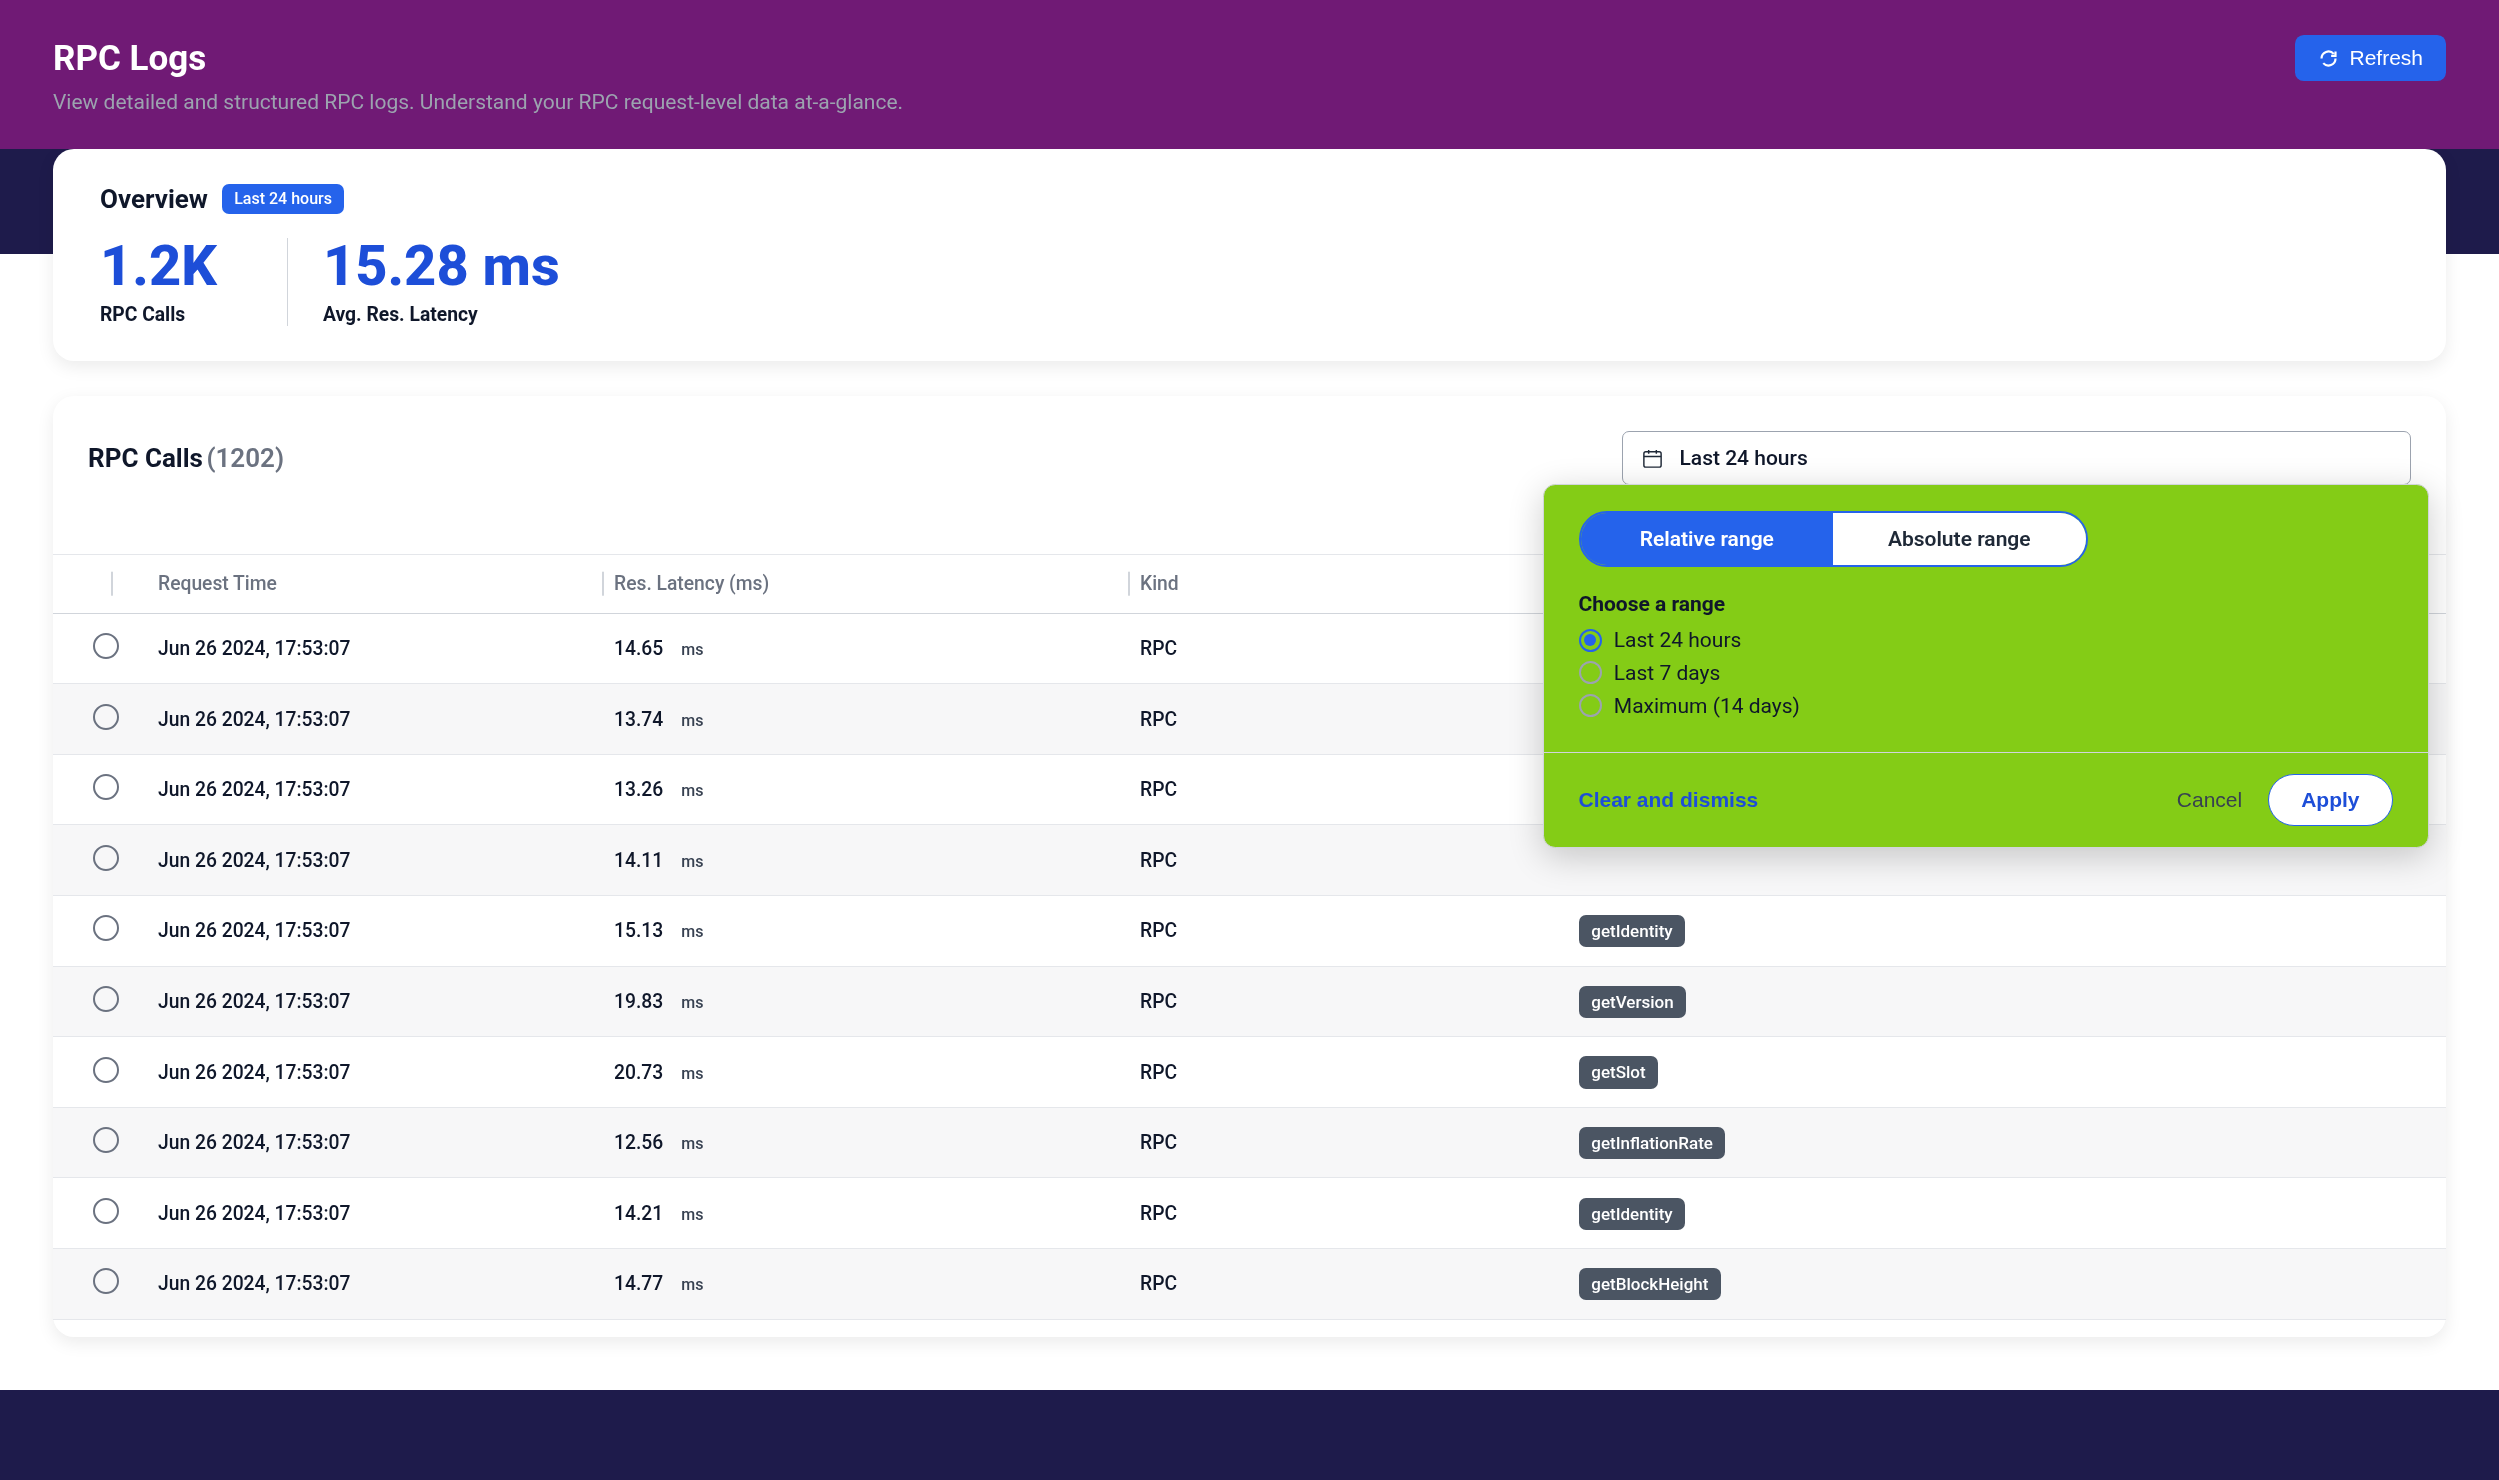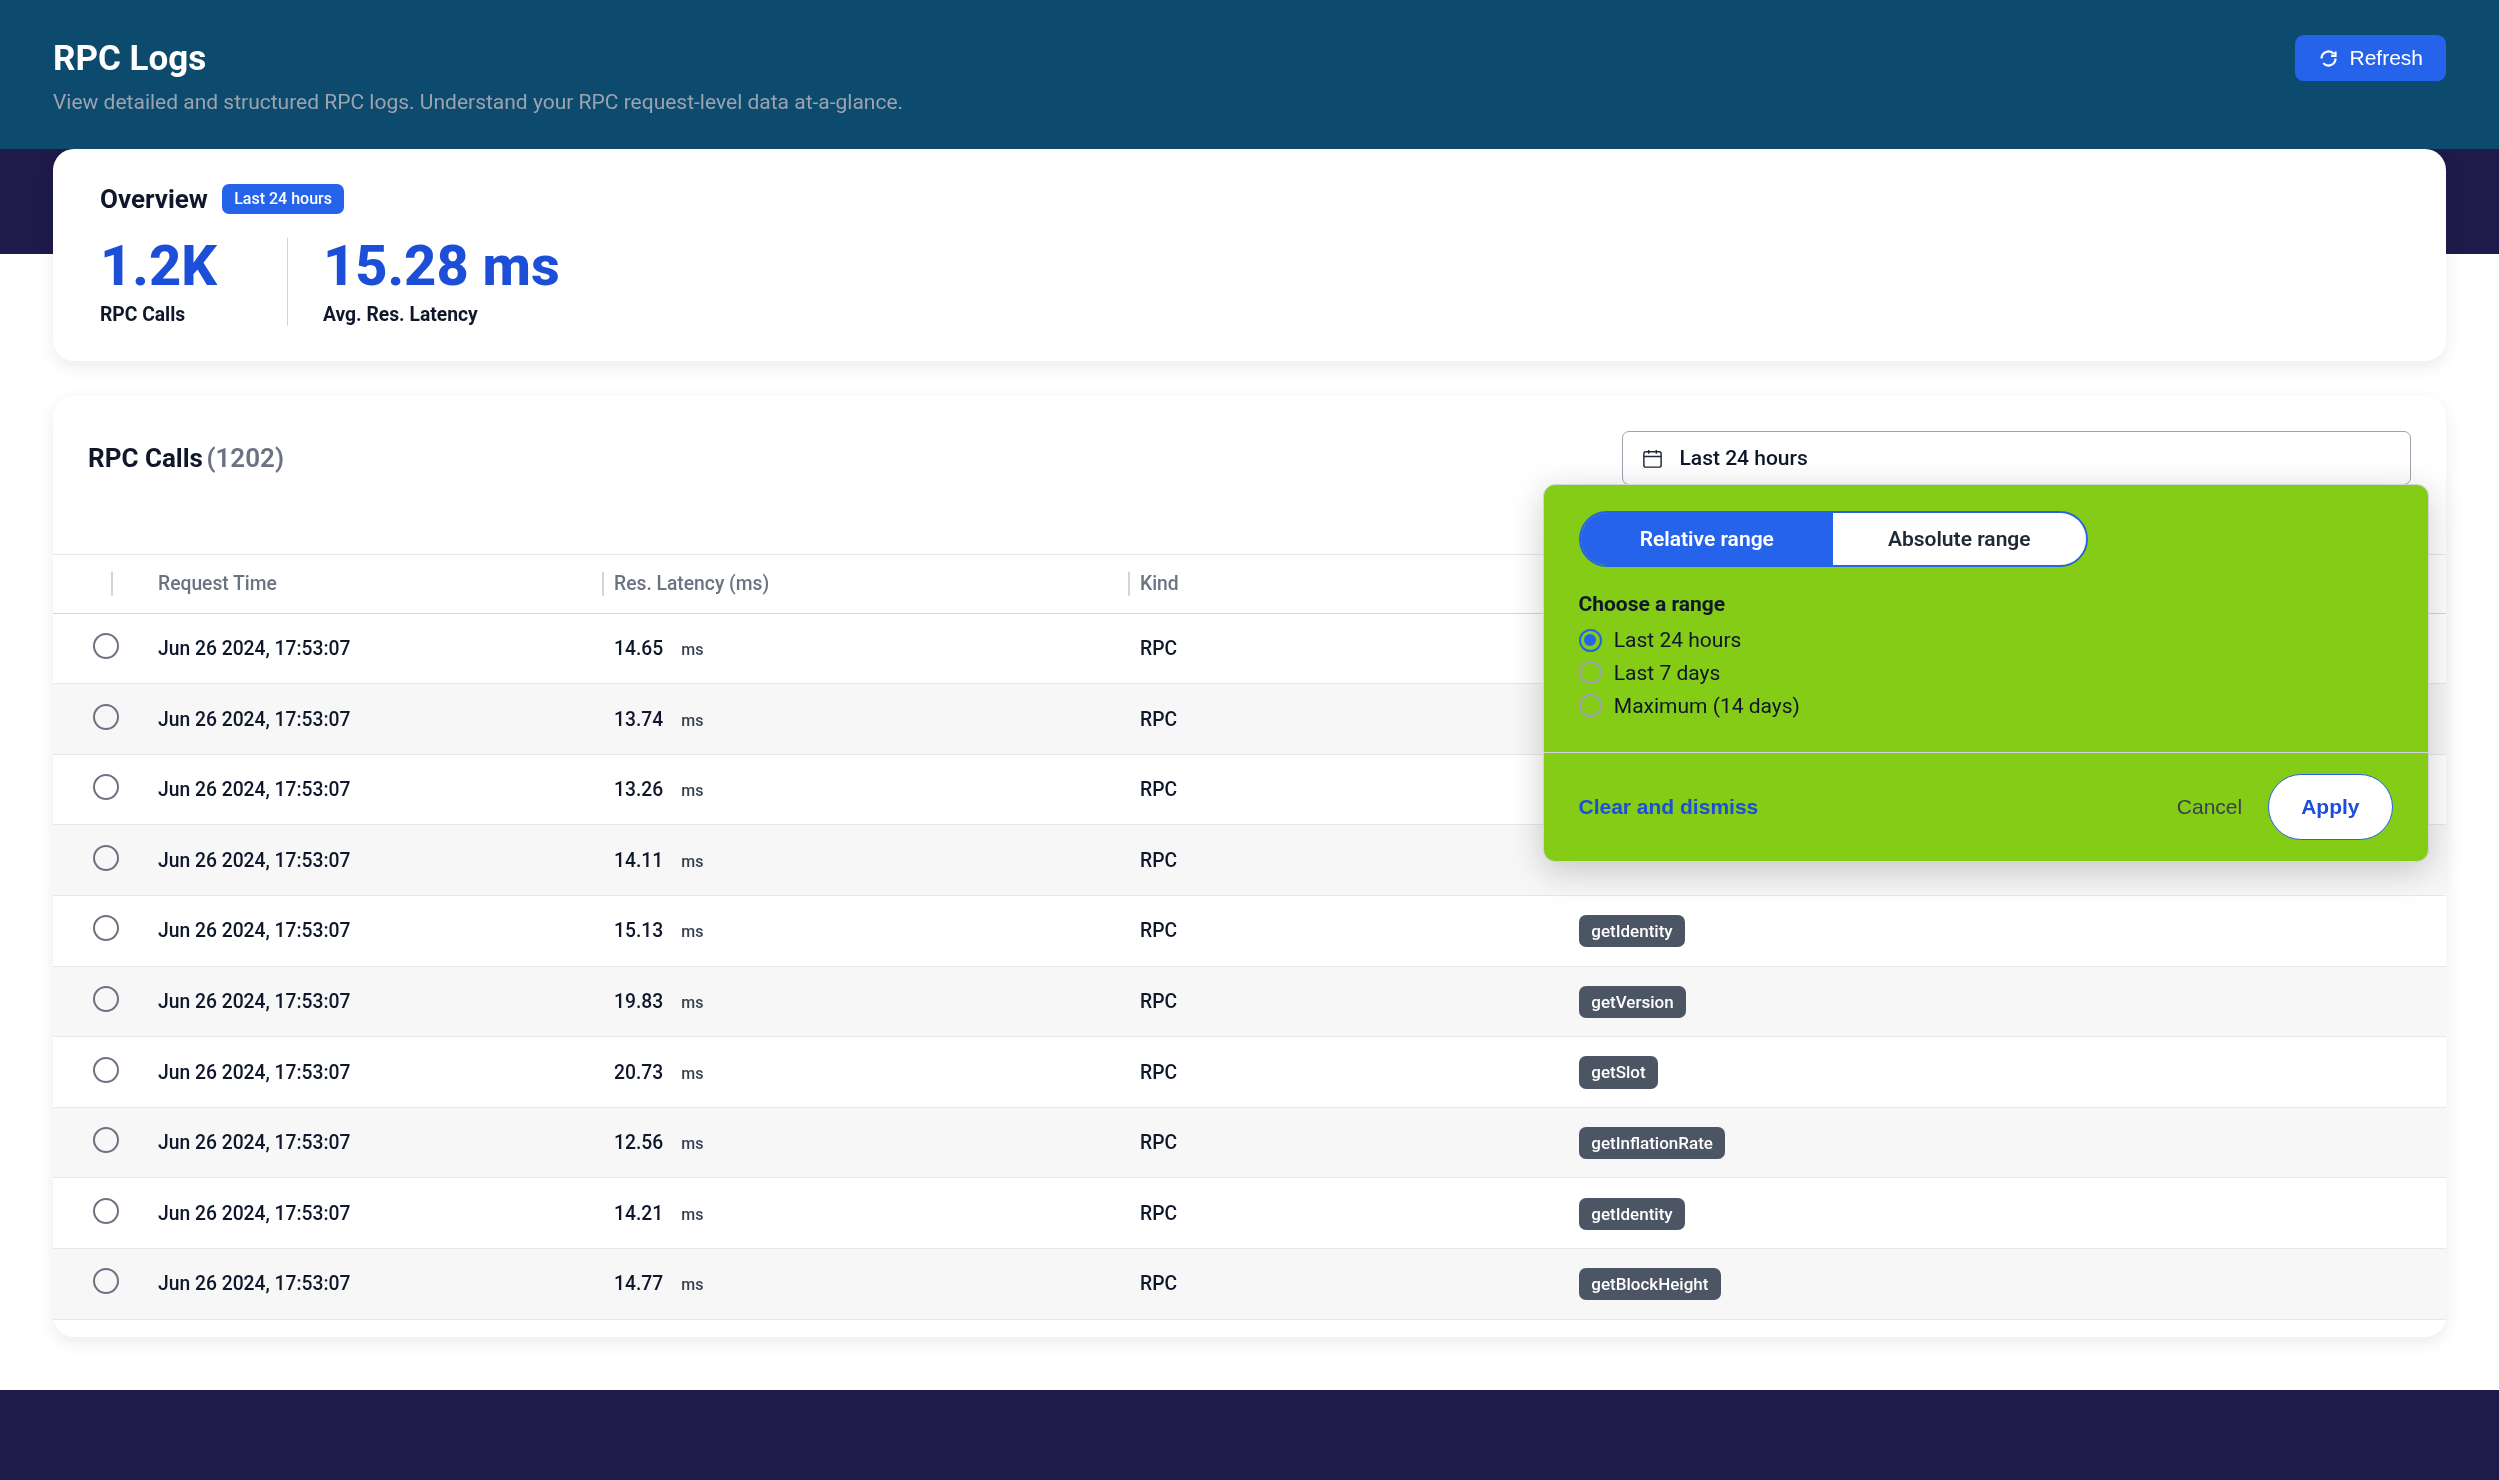--- a/index.html
+++ b/index.html
@@ -10,21 +10,21 @@
     body {
       font-family: -apple-system, BlinkMacSystemFont, 'Segoe UI', Roboto, Helvetica, Arial, sans-serif;
       background: #1e1b4b;
       color: #1a1a1a;
     }
     .page {
       width: 100%;
     }
     .header-region {
       padding: 35px 53px 35px 53px;
-      background: #0c4a6e;
+      background: #701a75;
       position: relative;
     }
     .header-top {
       display: flex;
       justify-content: space-between;
       align-items: center;
       margin-bottom: 8.8px;
     }
     .page-title {
       font-size: 35px;
@@ -330,21 +330,21 @@
       display: flex;
       gap: 26px;
       align-items: center;
     }
     .apply-btn {
       border: 1.8px solid #2563eb;
       background: #fff;
       color: #1d4ed8;
       font-size: 21px;
       font-weight: 600;
-      padding: 20px 32px;
+      padding: 13px 32px;
       border-radius: 876px;
       cursor: pointer;
     }
   </style>
 </head>
 <body>
 
 <div class="page">
   <div class="header-region">
     <div class="header-top">

